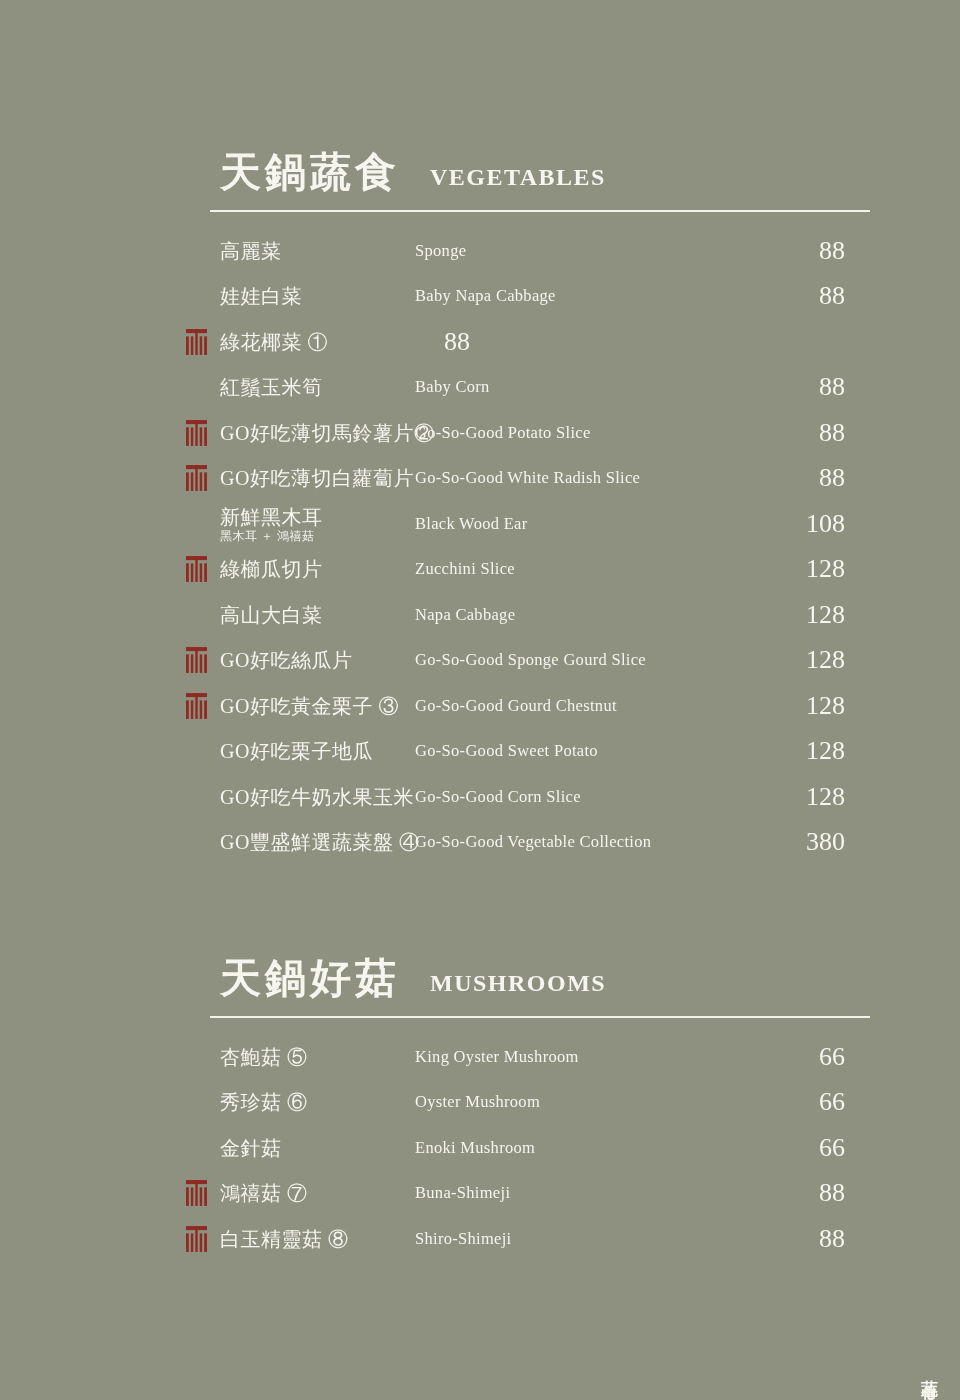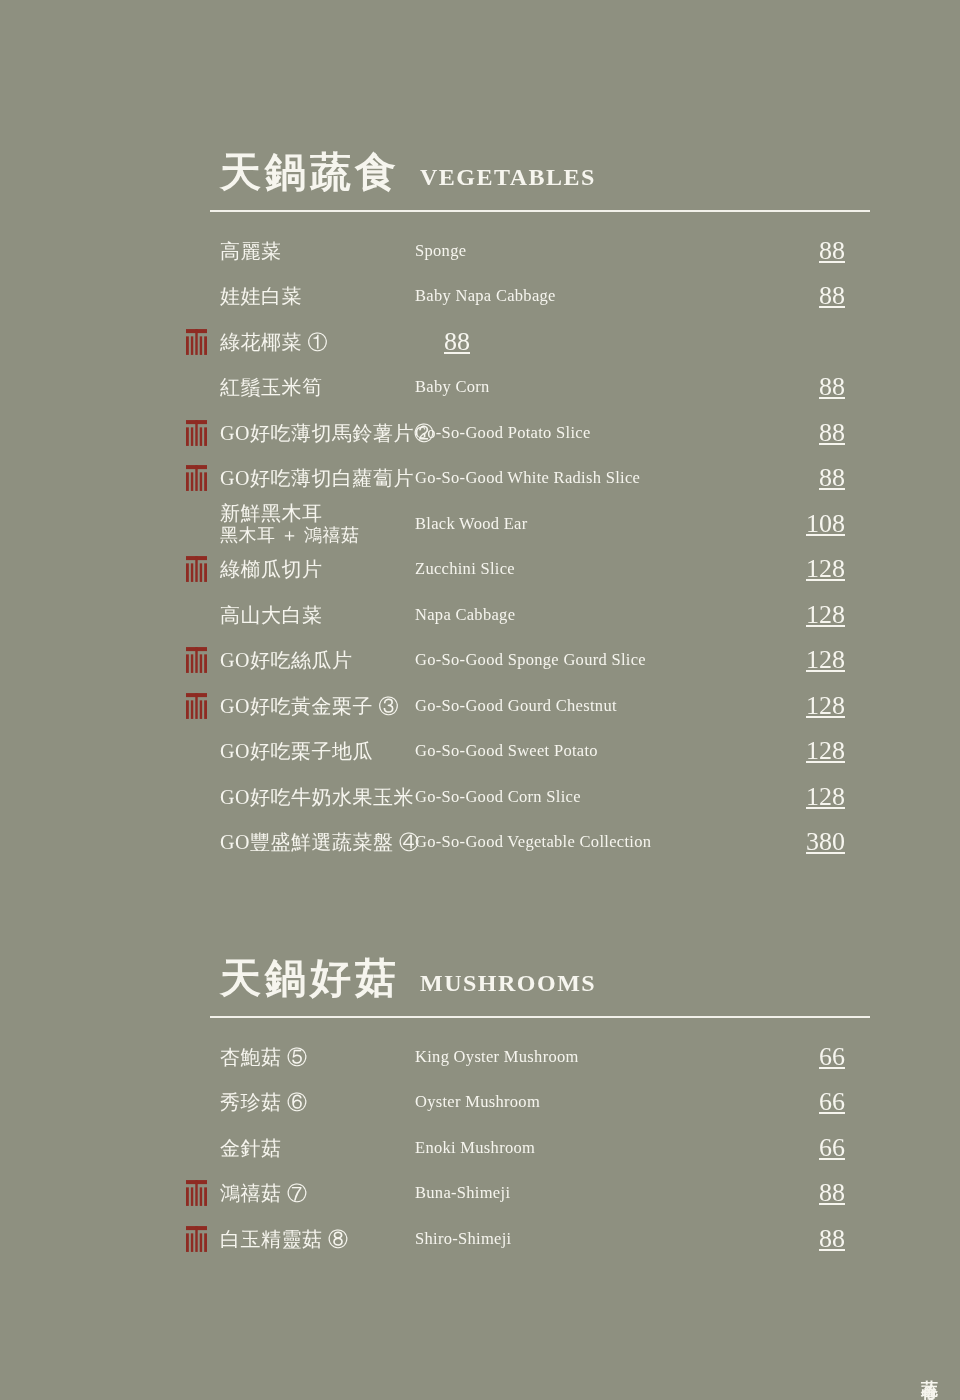--- a/index.html
+++ b/index.html
@@ -21,21 +21,21 @@
     top: 0;
     width: 684px;
   }
   .menu-section { display: block; }
   .menu-section.first { margin-top: 139px; }
   .menu-section.second { margin-top: 80px; }
   .section-header {
     margin-left: 34px;
     display: flex;
     align-items: flex-end;
-    gap: 20px;
+    gap: 30px;
     height: 54px;
   }
   .zh-title {
     margin: 0;
     font-size: 41px;
     line-height: 1;
     font-weight: 600;
     letter-spacing: 4px;
     white-space: nowrap;
   }
@@ -72,41 +72,40 @@
   }
   .zh-name {
     display: block;
     font-size: 20px;
     letter-spacing: 0.5px;
     white-space: nowrap;
     line-height: 1.2;
   }
   .zh-sub {
     display: none;
-    font-size: 18px;
+    font-size: 12px;
     letter-spacing: 0.5px;
     margin-top: 1px;
     line-height: 1.1;
   }
   .item-row.has-sub .zh-sub { display: block; }
   .en-cell {
     flex: 1 1 auto;
     font-size: 16.5px;
     letter-spacing: 0.3px;
     line-height: 1.2;
   }
   .price-cell {
     flex: 0 0 55px;
     width: 55px;
     text-align: right;
     font-size: 26px;
     font-weight: 400;
     padding-right: 25px;
     line-height: 1;
-    text-decoration: underline;
   }
   .corner-marker {
     position: absolute;
     right: 19px;
     bottom: 24px;
     writing-mode: vertical-rl;
     text-orientation: upright;
     font-size: 17px;
     letter-spacing: 5px;
     color: #f6f5ee;

